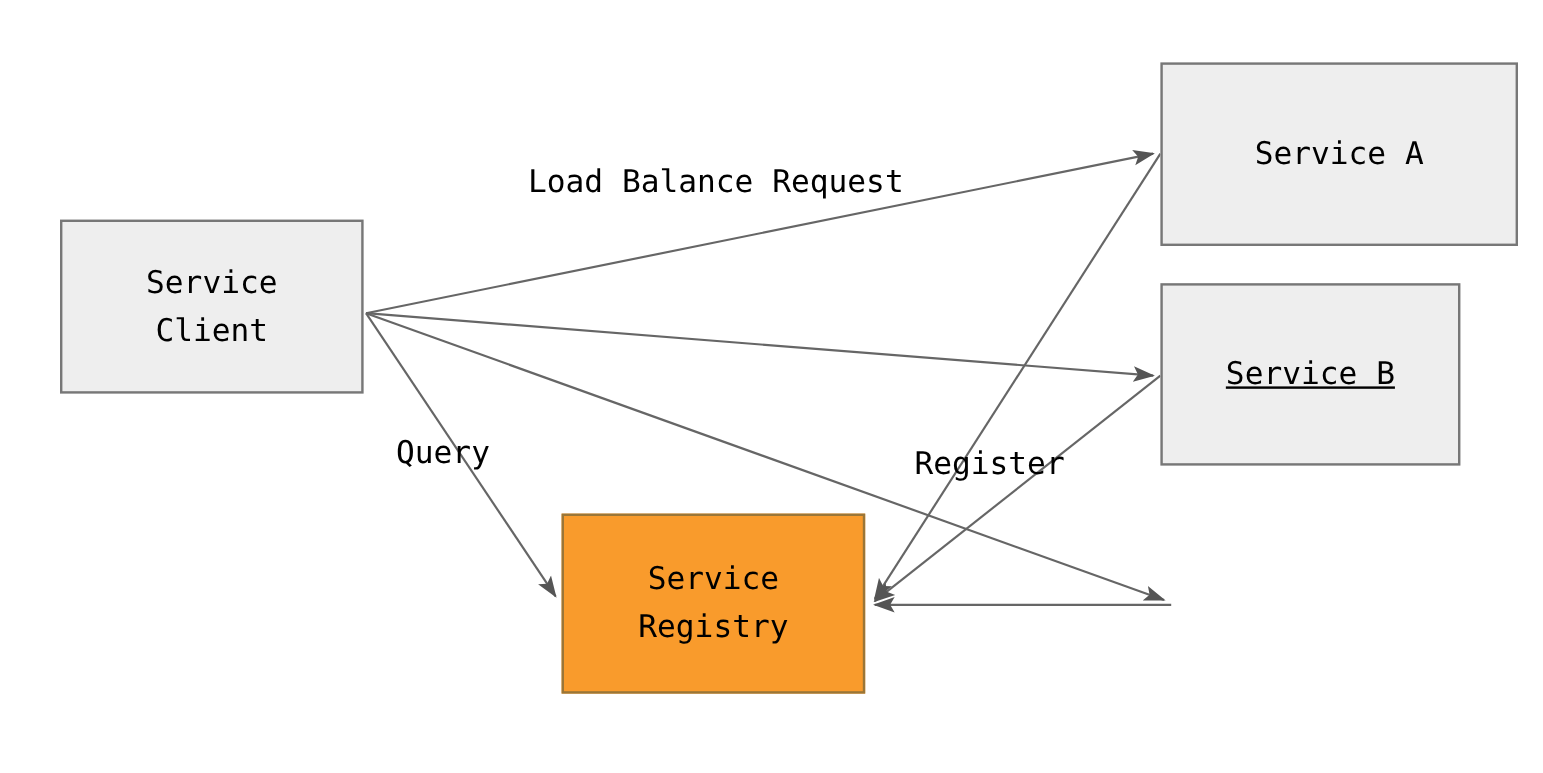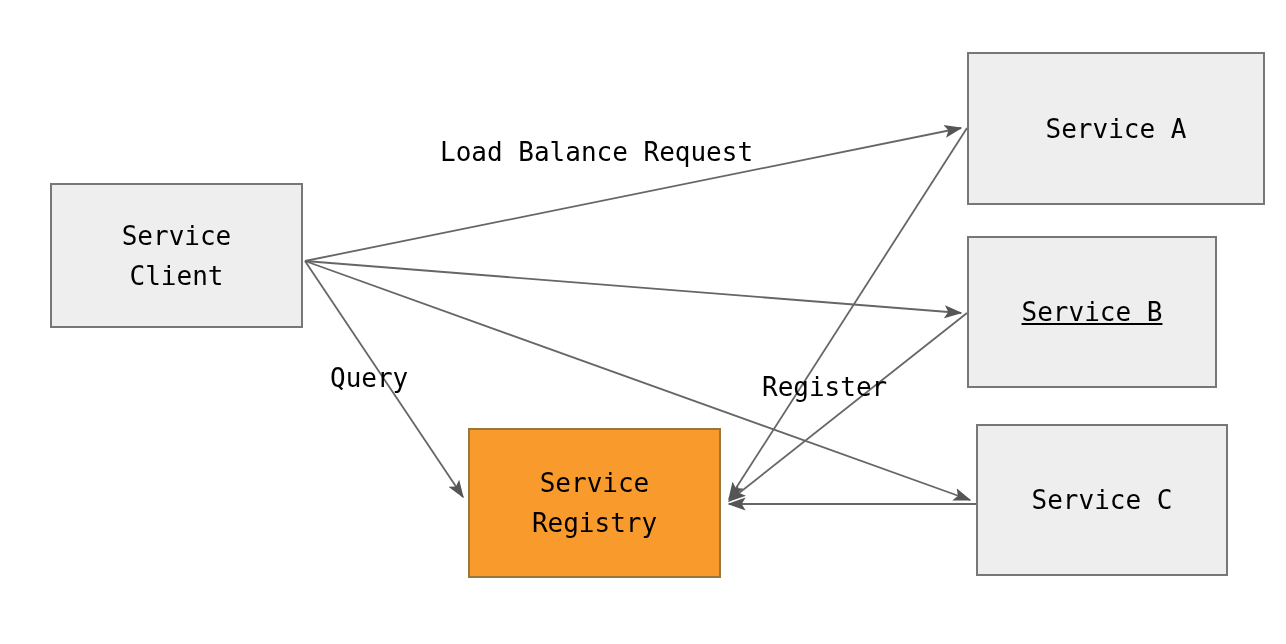--- a/index.html
+++ b/index.html
@@ -96,23 +96,20 @@
   </div>
 
   <div class="node-box gray" style="left:967px; top:52px; width:298px; height:153px;">
     <span>Service A</span>
   </div>
 
   <div class="node-box gray" style="left:967px; top:236px; width:250px; height:152px;text-decoration:underline;">
     <span>Service B</span>
   </div>
 
-  <div class="node-box gray" style="left:976px; top:424px; width:252px; height:152px;">
-    <span>Service C</span>
-  </div>
 
   <div class="edge-label" style="left:440px; top:112px;margin-top:25px;">Load Balance Request</div>
 
   <div class="edge-label" style="left:330px; top:363px;text-align:center;">Query</div>
 
   <div class="edge-label" style="left:762px; top:372px;">Register</div>
 
 </div>
 
 </body></html>

